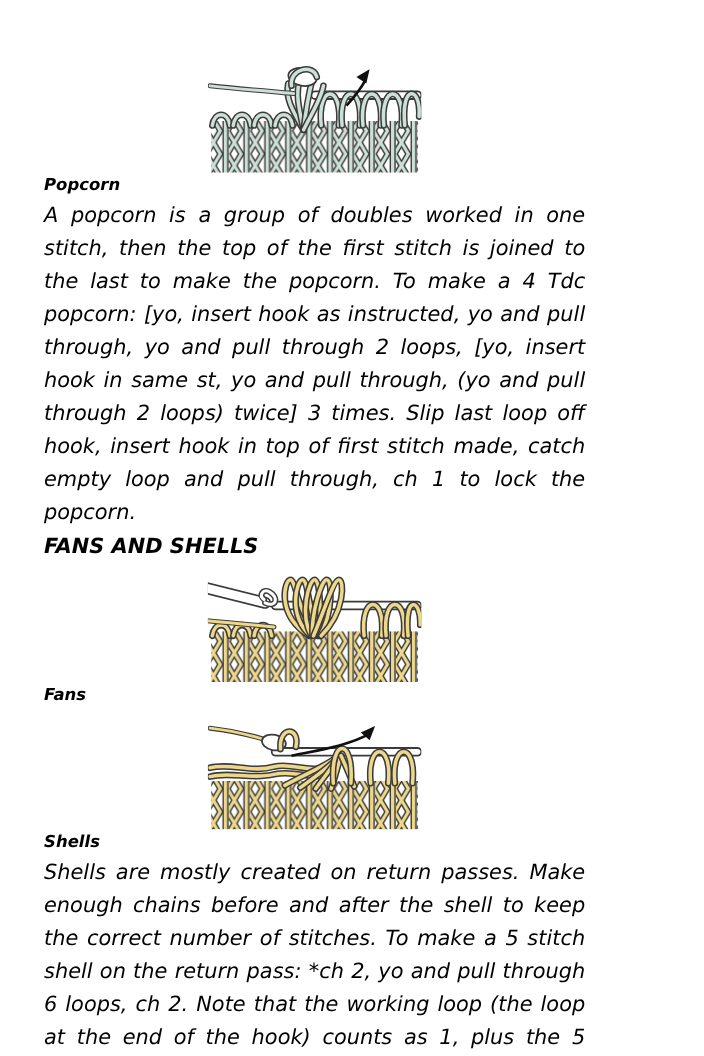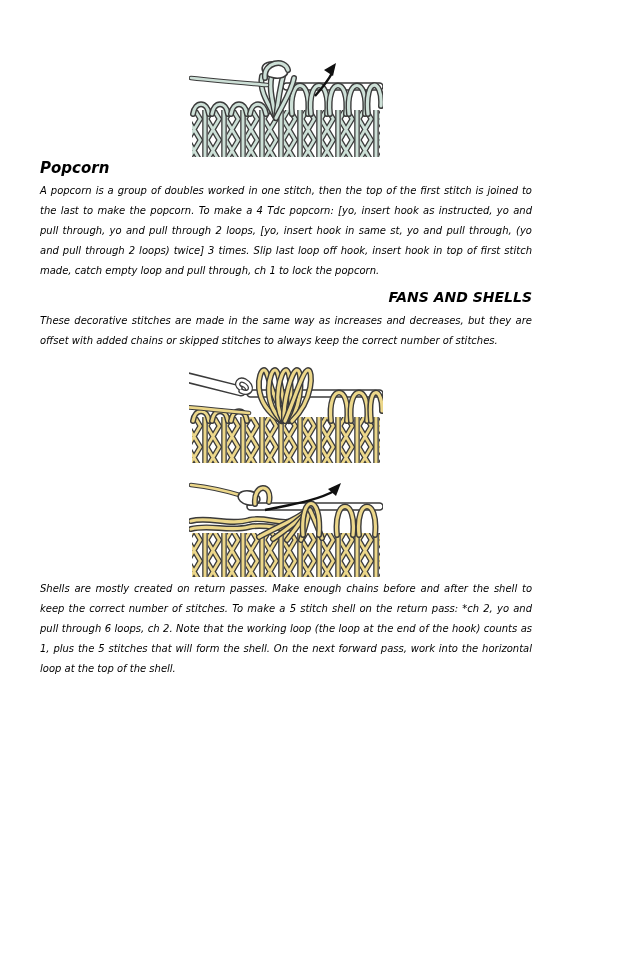--- a/index.html
+++ b/index.html
@@ -4,22 +4,22 @@
 <style>
   html,body{margin:0;padding:0;background:#ffffff;}
   body{width:640px;height:960px;font-family:"DejaVu Sans","Liberation Sans",sans-serif;color:#000;overflow:hidden;}
   .page{padding:0 40px;box-sizing:border-box;width:572px;font-style:italic;}
   .illus{display:flex;justify-content:center;}
   .illus svg{display:block;}
   .illus-popcorn{margin-top:56px;margin-bottom:2px;}
   .illus-fans{margin-top:12px;margin-bottom:2px;}
   .illus-shells{margin-top:14px;margin-bottom:2px;}
   h3.sub{font-size:15px;font-weight:bold;margin:2px 0 4px 0;line-height:18px;}
-  p.body{font-size:10px;line-height:20px;text-align:justify;margin:0;}
-  h2.big{font-size:14px;font-weight:bold;text-align:right;margin:5px 0 3px 0;line-height:22px;}
+  p.body{font-size:19px;line-height:30px;text-align:justify;margin:0;}
+  h2.big{font-size:19px;font-weight:bold;text-align:left;margin:5px 0 3px 0;line-height:22px;}
   
   .o {fill:none;stroke:#3b3b3b;stroke-width:6;stroke-linecap:round;}
   .ot{fill:none;stroke:#3b3b3b;stroke-width:4.6;stroke-linecap:round;}
   .g {fill:none;stroke:#cde0d7;stroke-width:3.2;stroke-linecap:round;}
   .gt{fill:none;stroke:#cde0d7;stroke-width:2.6;stroke-linecap:round;}
   .y {fill:none;stroke:#ecd78a;stroke-width:3.2;stroke-linecap:round;}
   .yt{fill:none;stroke:#ecd78a;stroke-width:2.6;stroke-linecap:round;}
   .hookbody{fill:#ffffff;stroke:#3b3b3b;stroke-width:1.6;}
   .arrow{fill:none;stroke:#101010;stroke-width:2.4;}
   .arrowhead{fill:#101010;stroke:none;}
@@ -97,21 +97,20 @@
         <path class="arrow" d="M126,40 C134,31 139,25 143,17"></path>
         <polygon class="arrowhead" points="147,7 135,14 144,20"></polygon>
       </g>
     </svg>
   </div>
 
   <h3 class="sub">Popcorn</h3>
   <p class="body">A popcorn is a group of doubles worked in one stitch, then the top of the first stitch is joined to the last to make the popcorn. To make a 4 Tdc popcorn: [yo, insert hook as instructed, yo and pull through, yo and pull through 2 loops, [yo, insert hook in same st, yo and pull through, (yo and pull through 2 loops) twice] 3 times. Slip last loop off hook, insert hook in top of first stitch made, catch empty loop and pull through, ch 1 to lock the popcorn.</p>
 
   <h2 class="big">FANS AND SHELLS</h2>
-  <p class="body">These decorative stitches are made in the same way as increases and decreases, but they are offset with added chains or skipped stitches to always keep the correct number of stitches.</p>
 
   <div class="illus illus-fans">
     <svg width="194" height="100" viewBox="0 0 194 100">
       <rect x="3" y="54" width="188" height="46" fill="url(#fabY)"></rect>
       <g>
         <path class="o" d="M4,58 C6,45 18,45 20,58"></path>
           <path class="y" d="M4,58 C6,45 18,45 20,58"></path>
         <path class="o" d="M23,58 C25,45 37,45 39,58"></path>
           <path class="y" d="M23,58 C25,45 37,45 39,58"></path>
         <path class="o" d="M42,58 C44,45 56,45 58,58"></path>
@@ -144,20 +143,21 @@
         <path class="o" d="M142,58 C138,20 162,20 158,58"></path>
           <path class="y" d="M142,58 C138,20 162,20 158,58"></path>
         <path class="o" d="M162,58 C158,20 182,20 178,58"></path>
           <path class="y" d="M162,58 C158,20 182,20 178,58"></path>
         <path class="o" d="M182,58 C178,20 194,24 193,48"></path>
           <path class="y" d="M182,58 C178,20 194,24 193,48"></path>
       </g>
     </svg>
   </div>
 
+  <h3 class="sub">Fans</h3>
 
   <div class="illus illus-shells">
     <svg width="194" height="100" viewBox="0 0 194 100">
       <rect x="3" y="56" width="188" height="44" fill="url(#fabY)"></rect>
       <g>
         <path class="o" d="M2,44 C20,39 40,49 60,43 C75,39 90,48 104,44"></path>
         <path class="y" d="M2,44 C20,39 40,49 60,43 C75,39 90,48 104,44"></path>
         <path class="o" d="M2,52 C20,47 40,55 60,50 C78,46 92,54 104,51"></path>
         <path class="y" d="M2,52 C20,47 40,55 60,50 C78,46 92,54 104,51"></path>
       </g>
@@ -193,16 +193,17 @@
         <path class="o" d="M66,27 C64,6 84,6 80,25"></path>
           <path class="y" d="M66,27 C64,6 84,6 80,25"></path>
       </g>
       <g>
         <path class="arrow" d="M76,33 C100,28 128,24 147,13"></path>
         <polygon class="arrowhead" points="152,6 139,12 147,19"></polygon>
       </g>
     </svg>
   </div>
 
+  <h3 class="sub">Shells</h3>
   <p class="body">Shells are mostly created on return passes. Make enough chains before and after the shell to keep the correct number of stitches. To make a 5 stitch shell on the return pass: *ch 2, yo and pull through 6 loops, ch 2. Note that the working loop (the loop at the end of the hook) counts as 1, plus the 5 stitches that will form the shell. On the next forward pass, work into the horizontal loop at the top of the shell.</p>
 
 
 </div>
 
 </body></html>

